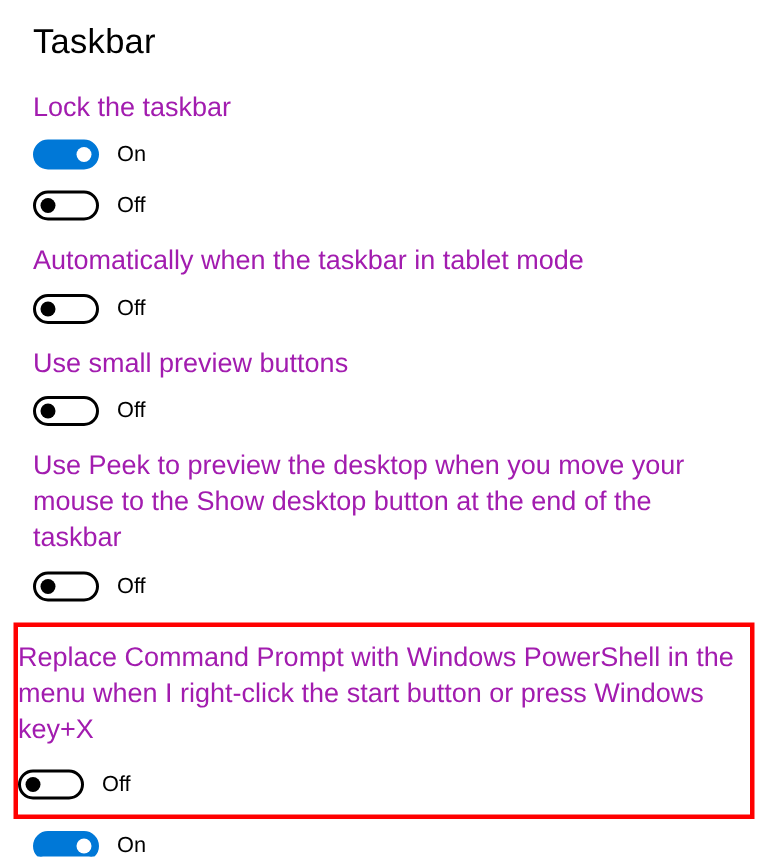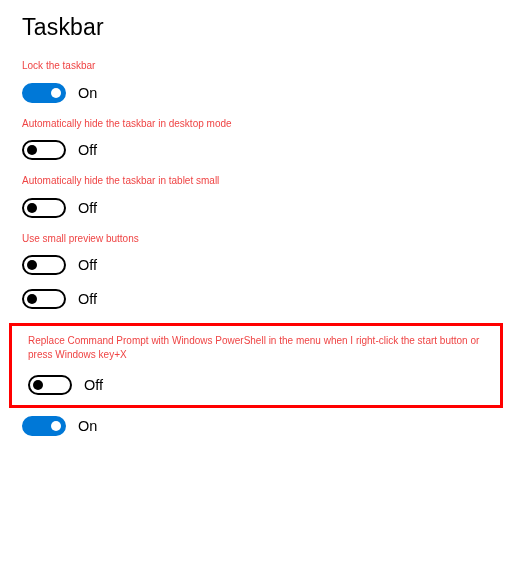--- a/index.html
+++ b/index.html
@@ -19,22 +19,22 @@
   .page-title {
     font-size: 23px;
     font-weight: 400;
     margin-bottom: 18px;
     letter-spacing: 0.2px;
   }
   .setting {
     margin-bottom: 14px;
   }
   .setting-label {
-    font-size: 10px;
-    color: #ef4444;
+    font-size: 18px;
+    color: #a21caf;
     line-height: 1.35;
     margin-bottom: 10px;
     display: block;
     max-width: 480px;
   }
   .toggle-row {
     display: flex;
     align-items: center;
     gap: 12px;
   }
@@ -69,21 +69,21 @@
   .toggle.on .toggle-knob {
     background: #ffffff;
     right: 3px;
   }
   .toggle-state {
     font-size: 14.5px;
     color: #000000;
   }
   .highlight-box {
     border: 3px solid #ff0000;
-    padding: 8px 10px 10px 16px;
+    padding: 8px 10px 10px 0;
     margin-left: -13px;
     margin-right: -10px;
     margin-bottom: 8px;
     margin-top: 4px;
   }
   .highlight-box .setting {
     margin-bottom: 0;
   }
   .highlight-box .setting-label {
     margin-bottom: 14px;
@@ -98,50 +98,50 @@
   <span class="setting-label">Lock the taskbar</span>
   <div class="toggle-row">
     <div class="toggle on">
       <div class="toggle-knob"></div>
     </div>
     <span class="toggle-state">On</span>
   </div>
 </div>
 
 <div class="setting">
-  <span class="setting-label">Automatically hide the taskbar in desktop mode</span>
   <div class="toggle-row">
     <div class="toggle off">
       <div class="toggle-knob"></div>
     </div>
     <span class="toggle-state">Off</span>
   </div>
 </div>
 
 <div class="setting">
-  <span class="setting-label">Automatically hide the taskbar in tablet small</span>
+  <span class="setting-label">Automatically when the taskbar in tablet mode</span>
   <div class="toggle-row">
     <div class="toggle off">
       <div class="toggle-knob"></div>
     </div>
     <span class="toggle-state">Off</span>
   </div>
 </div>
 
 <div class="setting">
   <span class="setting-label">Use small preview buttons</span>
   <div class="toggle-row">
     <div class="toggle off">
       <div class="toggle-knob"></div>
     </div>
     <span class="toggle-state">Off</span>
   </div>
 </div>
 
 <div class="setting">
+  <span class="setting-label">Use Peek to preview the desktop when you move your mouse to the Show desktop button at the end of the taskbar</span>
   <div class="toggle-row">
     <div class="toggle off">
       <div class="toggle-knob"></div>
     </div>
     <span class="toggle-state">Off</span>
   </div>
 </div>
 
 <div class="highlight-box">
   <div class="setting">

